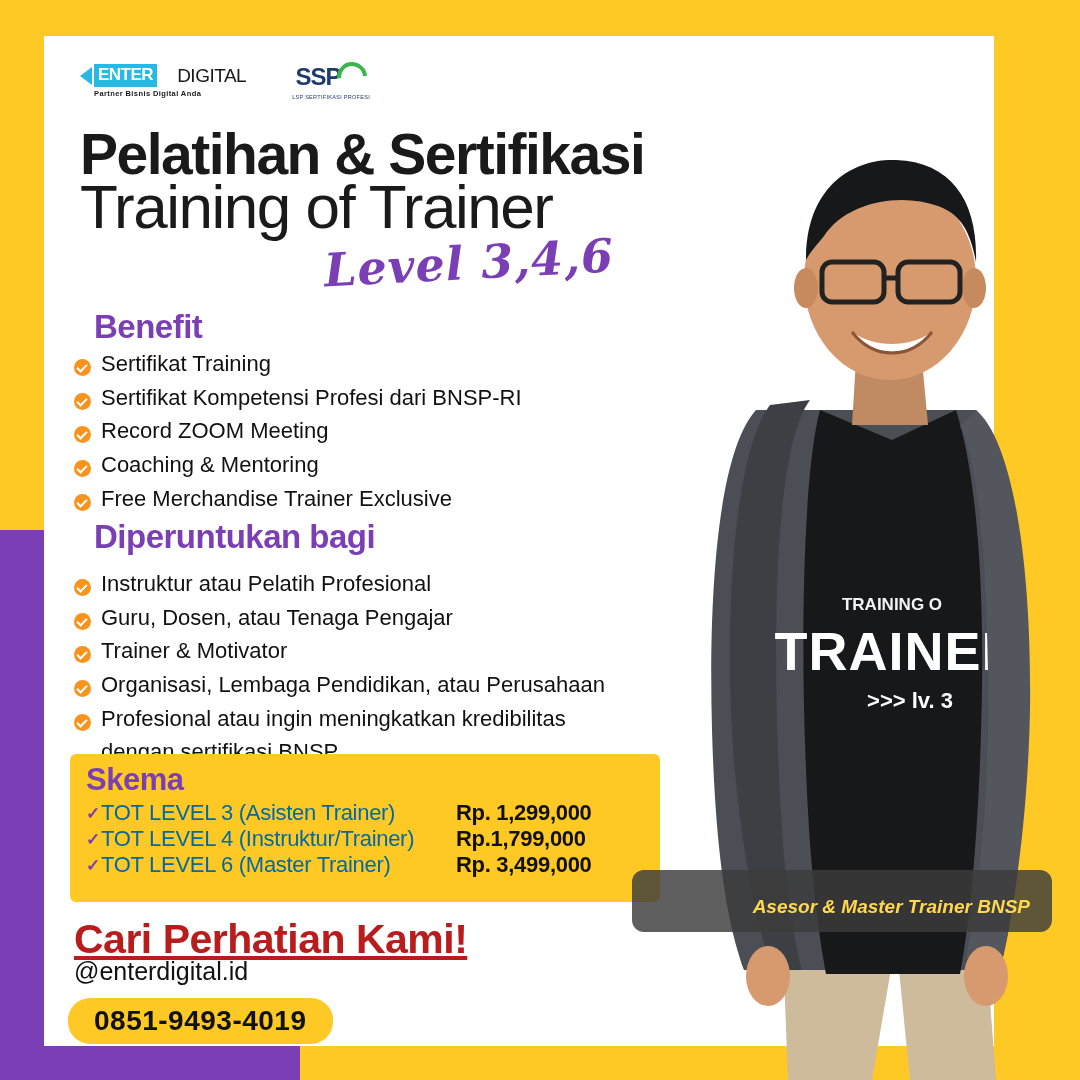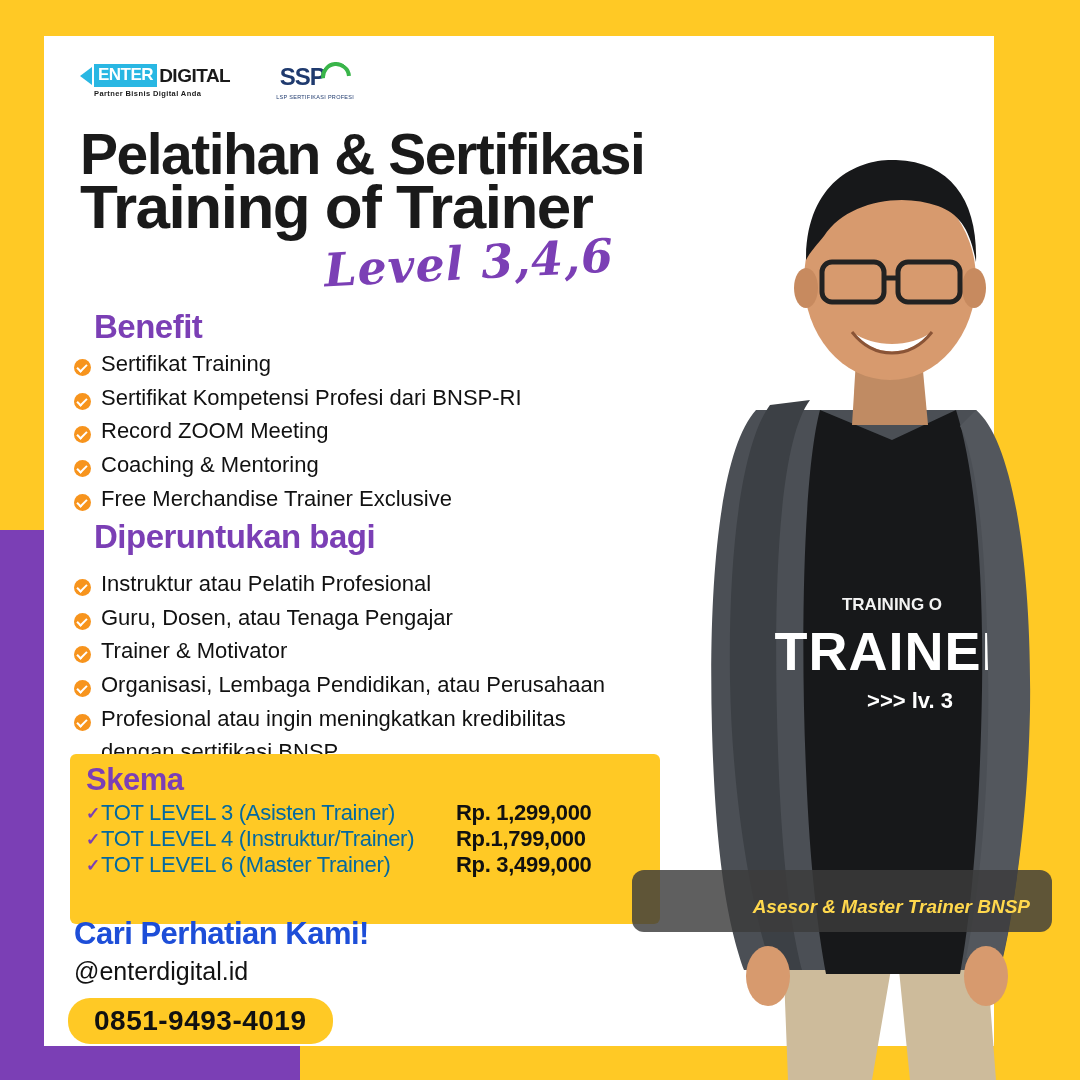--- a/index.html
+++ b/index.html
@@ -61,22 +61,22 @@
     border-right: 12px solid #29b7e3;
     margin-right: 2px;
   }
   .logo-enter-word1 {
     background: #29b7e3; color: #ffffff;
     font-weight: bold; font-size: 17px;
     letter-spacing: -0.5px;
     padding: 1px 4px 2px 4px;
   }
   .logo-enter-word2 {
-    color: #1a1a1a; font-weight: bold; font-size: 19px;
-    letter-spacing: -0.5px; padding-left: 2px;
+    color: #1a1a1a; font-weight: normal; font-size: 19px;
+    letter-spacing: -0.5px; padding-left: 20px;
   }
   .logo-enter-sub {
     font-size: 7.5px; color: #1a1a1a; letter-spacing: 0.4px;
     margin-top: 2px; margin-left: 14px; font-weight: bold;
   }
   .logo-ssp { display: flex; flex-direction: column; align-items: center; }
   .logo-ssp-main {
     display: flex; align-items: center; gap: 2px; justify-content: space-between;
   }
   .logo-ssp-text {
@@ -90,21 +90,21 @@
   }
   .logo-ssp-sub { font-size: 5.5px; color: #1f3a6e; letter-spacing: 0.3px; margin-top: 2px; }
 
   .title1 {
     position: absolute; left: 36px; top: 90px;
     font-size: 57px; font-weight: bold; color: #1a1a1a;
     letter-spacing: -1.5px; line-height: 1;
   }
   .title2 {
     position: absolute; left: 36px; top: 140px;
-    font-size: 62px; font-weight: bold; color: #1a1a1a;
+    font-size: 62px; font-weight: normal; color: #1a1a1a;
     letter-spacing: -1.5px; line-height: 1;
   }
   .level {
     position: absolute; left: 280px; top: 200px;
     font-size: 46px; color: #7b3fb5;
     font-family: "DejaVu Serif", serif;
     font-style: italic; font-weight: bold;
     transform: rotate(-3deg);
     letter-spacing: 1px;
   }
@@ -136,21 +136,21 @@
     position: absolute; left: 5px; top: 3px;
     width: 4px; height: 8px;
     border: solid #ffffff; border-width: 0 2px 2px 0;
     transform: rotate(45deg);
   }
   .sub-line { font-size: 22px; color: #111; margin-left: 27px; line-height: 1.35; font-weight: 500;}
 
   
   .skema-box {
     position: absolute; left: 26px; top: 718px;
-    width: 590px; height: 170px;
+    width: 590px; height: 148px;
     background: #ffc925;
     border-radius: 6px;
     padding: 8px 14px 8px 16px;
   }
   .skema-title {
     font-size: 31px; font-weight: bold; color: #7b3fb5; letter-spacing: -0.5px;
     margin-bottom: 2px;
   }
   .skema-row { display: flex; align-items: center; }
   .skema-check {
@@ -160,21 +160,21 @@
   .skema-label {
     font-size: 22px; font-weight: normal; color: #0369a1; width: 355px;
     letter-spacing: -0.3px;
   }
   .skema-price {
     font-size: 22px; font-weight: bold; color: #111; letter-spacing: -0.3px;
   }
 
   .cta-title {
     position: absolute; left: 30px; top: 880px;
-    font-size: 31px; font-weight: bold; color: #1d4ed8; letter-spacing: -0.5px;
+    font-size: 41px; font-weight: bold; color: #b91c1c; letter-spacing: -0.5px; text-decoration: underline;
   }
   .cta-handle {
     position: absolute; left: 30px; top: 921px;
     font-size: 25px; color: #111;
   }
   .phone-pill {
     position: absolute; left: 24px; top: 962px;
     background: #ffc925;
     border-radius: 22px;
     padding: 7px 26px;

